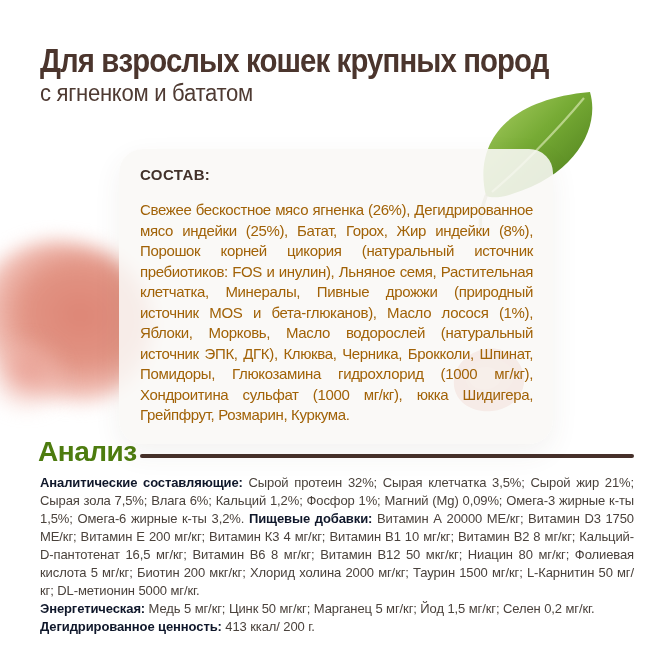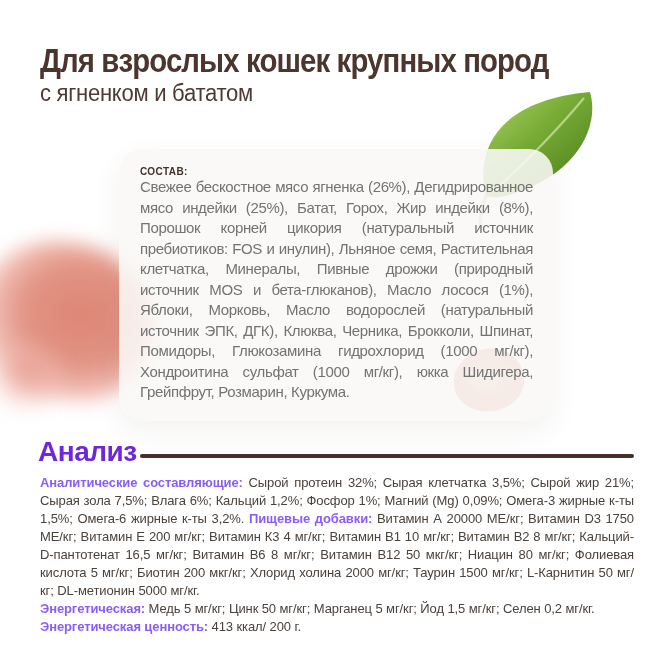--- a/index.html
+++ b/index.html
@@ -59,51 +59,52 @@
   .card {
     position: absolute; left: 119px; top: 149px;
     width: 434px; min-height: 223px; z-index: 2;
     box-sizing: border-box;
     background: rgba(249, 248, 246, 0.88);
     border-radius: 24px;
     box-shadow: 0 10px 28px rgba(90, 70, 60, 0.07);
     padding: 17px 20px 18px 21px;
   }
   .card-heading {
-    font-size: 10px; font-weight: 700;
+    font-size: 15px; font-weight: 700;
     color: #42312a; letter-spacing: 0.4px;
   }
   .card-body {
+    margin-top: 17px;
     font-size: 15px; line-height: 20.5px;
     letter-spacing: -0.35px;
-    color: #737373;
+    color: #a16207;
     text-align: justify;
   }
 
   
   .analysis-heading {
     position: absolute; left: 38px; top: 436px;
     font-size: 28px; font-weight: 700;
-    color: #6d28d9; letter-spacing: -0.5px;
+    color: #4d7c0f; letter-spacing: -0.5px;
   }
   .analysis-rule {
     position: absolute; left: 140px; top: 454px;
     width: 494px; height: 4px;
     background: #46302a; border-radius: 2px;
   }
   .analysis-block {
     position: absolute; left: 40px; top: 474px;
     width: 594px; z-index: 2;
     font-size: 13px; line-height: 18px;
     letter-spacing: -0.1px;
     color: #4a423c;
   }
   .analysis-block p { margin: 0; }
   .analysis-block p.justified { text-align: justify; }
-  .analysis-block b { font-weight: 700; color: #8b5cf6; }
+  .analysis-block b { font-weight: 700; color: #0f172a; }
 </style>
 </head>
 <body>
 
 <div class="stage">
 
   <div class="page-title">Для взрослых кошек крупных пород</div>
   <div class="page-subtitle">с ягненком и бататом</div>
 
   <div class="leaf-wrap">
@@ -143,17 +144,17 @@
   <div class="analysis-rule"></div>
 
   <div class="analysis-block">
     <p class="justified">
       <b>Аналитические составляющие:</b><span> Сырой протеин 32%; Сырая клетчатка 3,5%; Сырой жир 21%; Сырая зола 7,5%; Влага 6%; Кальций 1,2%; Фосфор 1%; Магний (Mg) 0,09%; Омега-3 жирные к-ты 1,5%; Омега-6 жирные к-ты 3,2%. </span><b>Пищевые добавки:</b><span> Витамин А 20000 МЕ/кг; Витамин D3 1750 МЕ/кг; Витамин Е 200 мг/кг; Витамин К3 4 мг/кг; Витамин В1 10 мг/кг; Витамин В2 8 мг/кг; Кальций-D-пантотенат 16,5 мг/кг; Витамин В6 8 мг/кг; Витамин В12 50 мкг/кг; Ниацин 80 мг/кг; Фолиевая кислота 5 мг/кг; Биотин 200 мкг/кг; Хлорид холина 2000 мг/кг; Таурин 1500 мг/кг; L-Карнитин 50 мг/кг; DL-метионин 5000 мг/кг.</span>
     </p>
     <p>
       <b>Энергетическая:</b><span> Медь 5 мг/кг; Цинк 50 мг/кг; Марганец 5 мг/кг; Йод 1,5 мг/кг; Селен 0,2 мг/кг.</span>
     </p>
     <p>
-      <b>Энергетическая ценность:</b><span> 413 ккал/ 200 г.</span>
+      <b>Дегидрированное ценность:</b><span> 413 ккал/ 200 г.</span>
     </p>
   </div>
 
 </div>
 
 </body></html>

